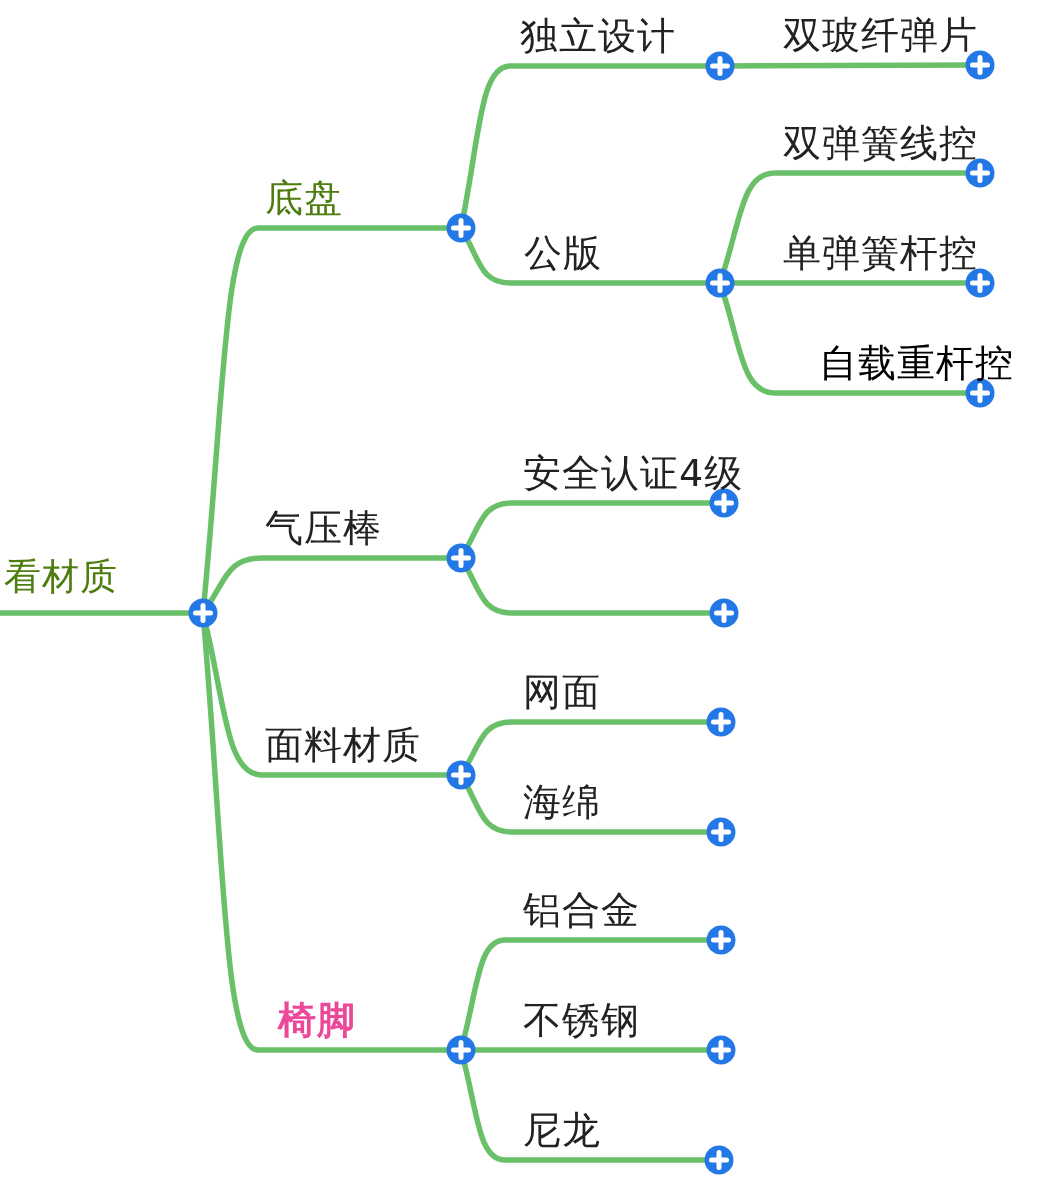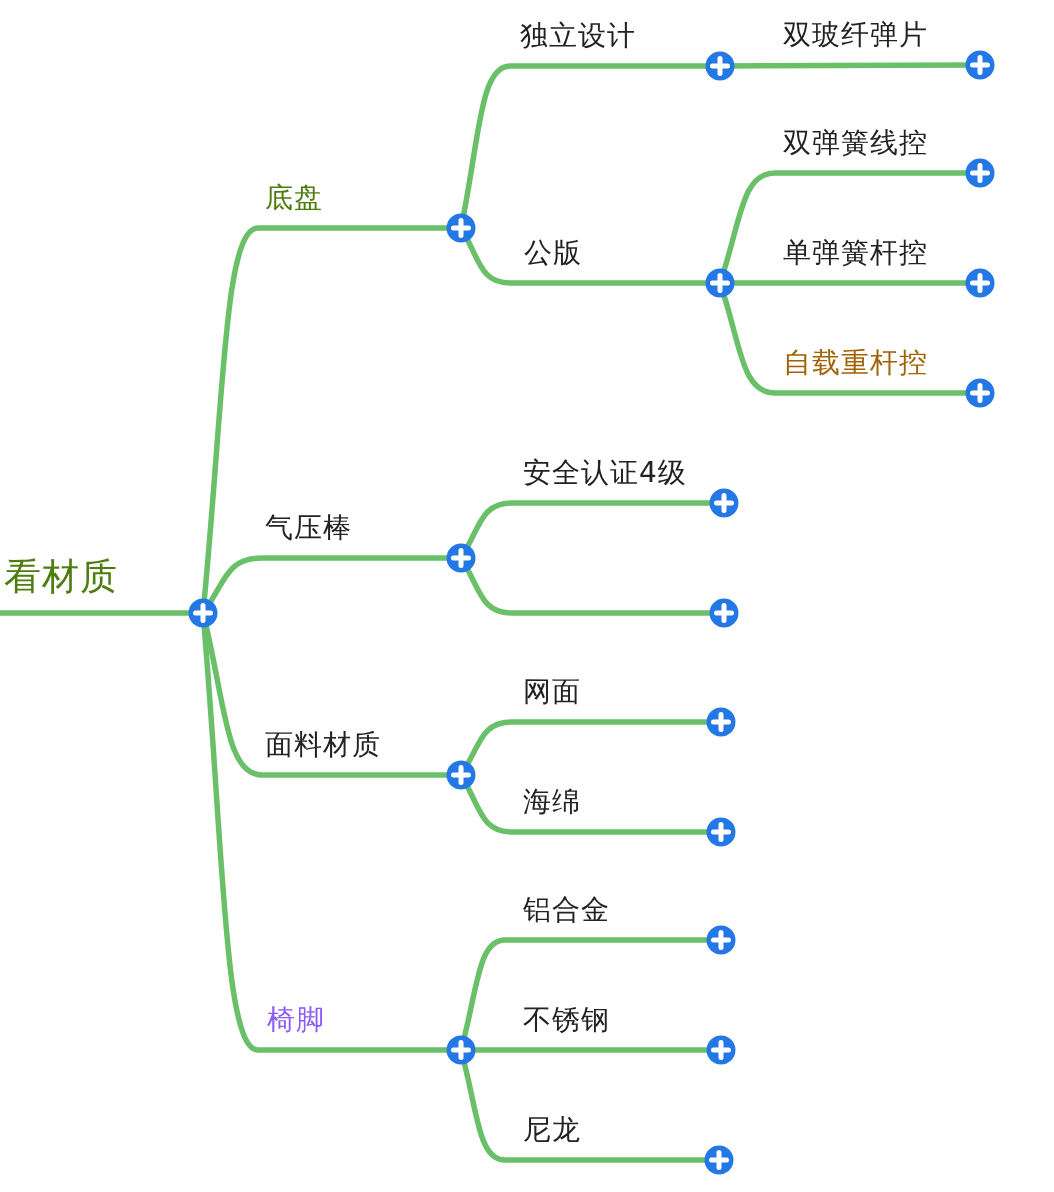--- a/index.html
+++ b/index.html
@@ -23,21 +23,21 @@
   .label-layer {
     position: absolute;
     left: 0;
     top: 0;
     width: 100%;
     height: 100%;
     pointer-events: none;
   }
   .node-label {
     position: absolute;
-    font-size: 28px;
+    font-size: 38px;
     line-height: 36px;
     font-weight: 500;
     color: #222222;
     white-space: nowrap;
     letter-spacing: 1px;
     pointer-events: auto;
     cursor: default;
   }
   .node-label.root {
     font-size: 37px;
@@ -138,27 +138,27 @@
       <g>
         <circle cx="719" cy="1160" r="14.5" fill="#2478e6"></circle>
         <path d="M 711.5 1160 L 726.5 1160 M 719 1152.5 L 719 1167.5" stroke="#ffffff" stroke-width="5" stroke-linecap="round" fill="none"></path>
       </g>
     </svg>
   <div id="label-layer" class="label-layer">
       <div class="node-label root" style="left: 4px; top: 556px; color: #4d7c0f;">看材质</div>
       <div class="node-label" style="left: 265px; top: 180px; color: #4d7c0f;">底盘</div>
       <div class="node-label" style="left: 265px; top: 510px; color: rgb(34, 34, 34);">气压棒</div>
       <div class="node-label" style="left: 265px; top: 727px; color: rgb(34, 34, 34);">面料材质</div>
-      <div class="node-label" style="left: 267px; top: 1002px; color: #8b5cf6;">椅脚</div>
+      <div class="node-label" style="left: 278px; top: 1002px; color: #ec4899; font-weight: bold;">椅脚</div>
       <div class="node-label" style="left: 520px; top: 18px; color: rgb(34, 34, 34);">独立设计</div>
       <div class="node-label" style="left: 524px; top: 235px; color: rgb(34, 34, 34);">公版</div>
       <div class="node-label" style="left: 783px; top: 125px; color: rgb(34, 34, 34);">双弹簧线控</div>
       <div class="node-label" style="left: 783px; top: 17px; color: rgb(34, 34, 34);">双玻纤弹片</div>
       <div class="node-label" style="left: 783px; top: 235px; color: rgb(34, 34, 34);">单弹簧杆控</div>
-      <div class="node-label" style="left: 783px; top: 345px; color: #a16207; font-family: Liberation Serif, serif;">自载重杆控</div>
+      <div class="node-label" style="left: 819px; top: 345px; color: #000000; font-family: Liberation Serif, serif;">自载重杆控</div>
       <div class="node-label" style="left: 523px; top: 455px; color: rgb(34, 34, 34);">安全认证4级</div>
       <div class="node-label" style="left: 523px; top: 674px; color: rgb(34, 34, 34);">网面</div>
       <div class="node-label" style="left: 523px; top: 784px; color: rgb(34, 34, 34);">海绵</div>
       <div class="node-label" style="left: 523px; top: 892px; color: rgb(34, 34, 34);">铝合金</div>
       <div class="node-label" style="left: 523px; top: 1002px; color: rgb(34, 34, 34);">不锈钢</div>
       <div class="node-label" style="left: 523px; top: 1112px; color: rgb(34, 34, 34);">尼龙</div>
     </div>
 </div>
 
 </body></html>

